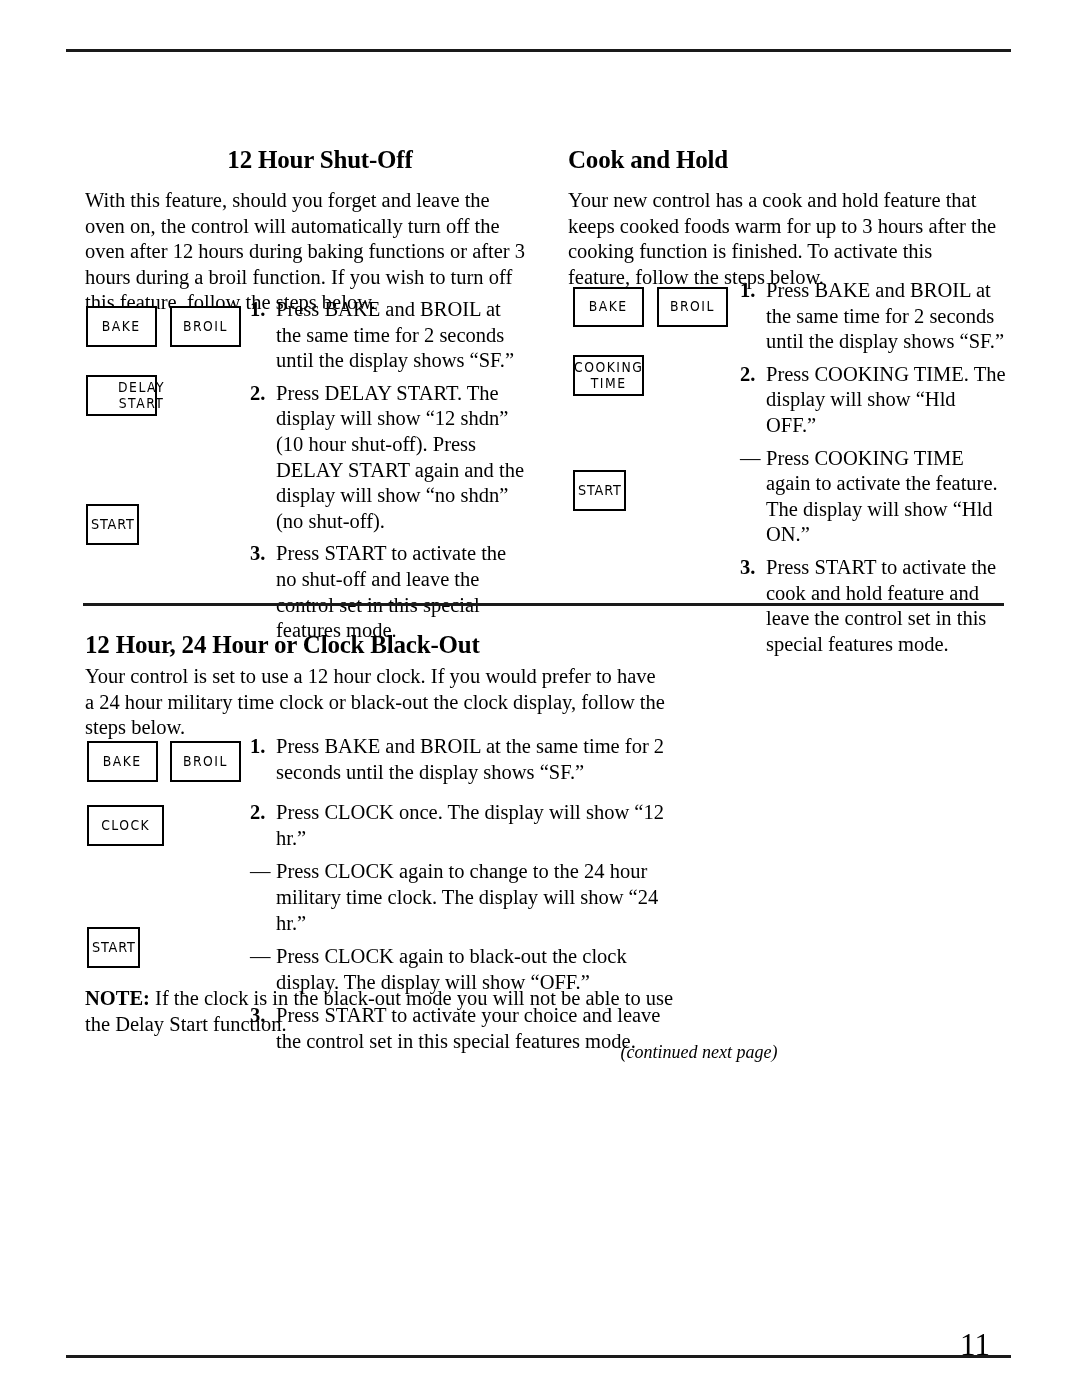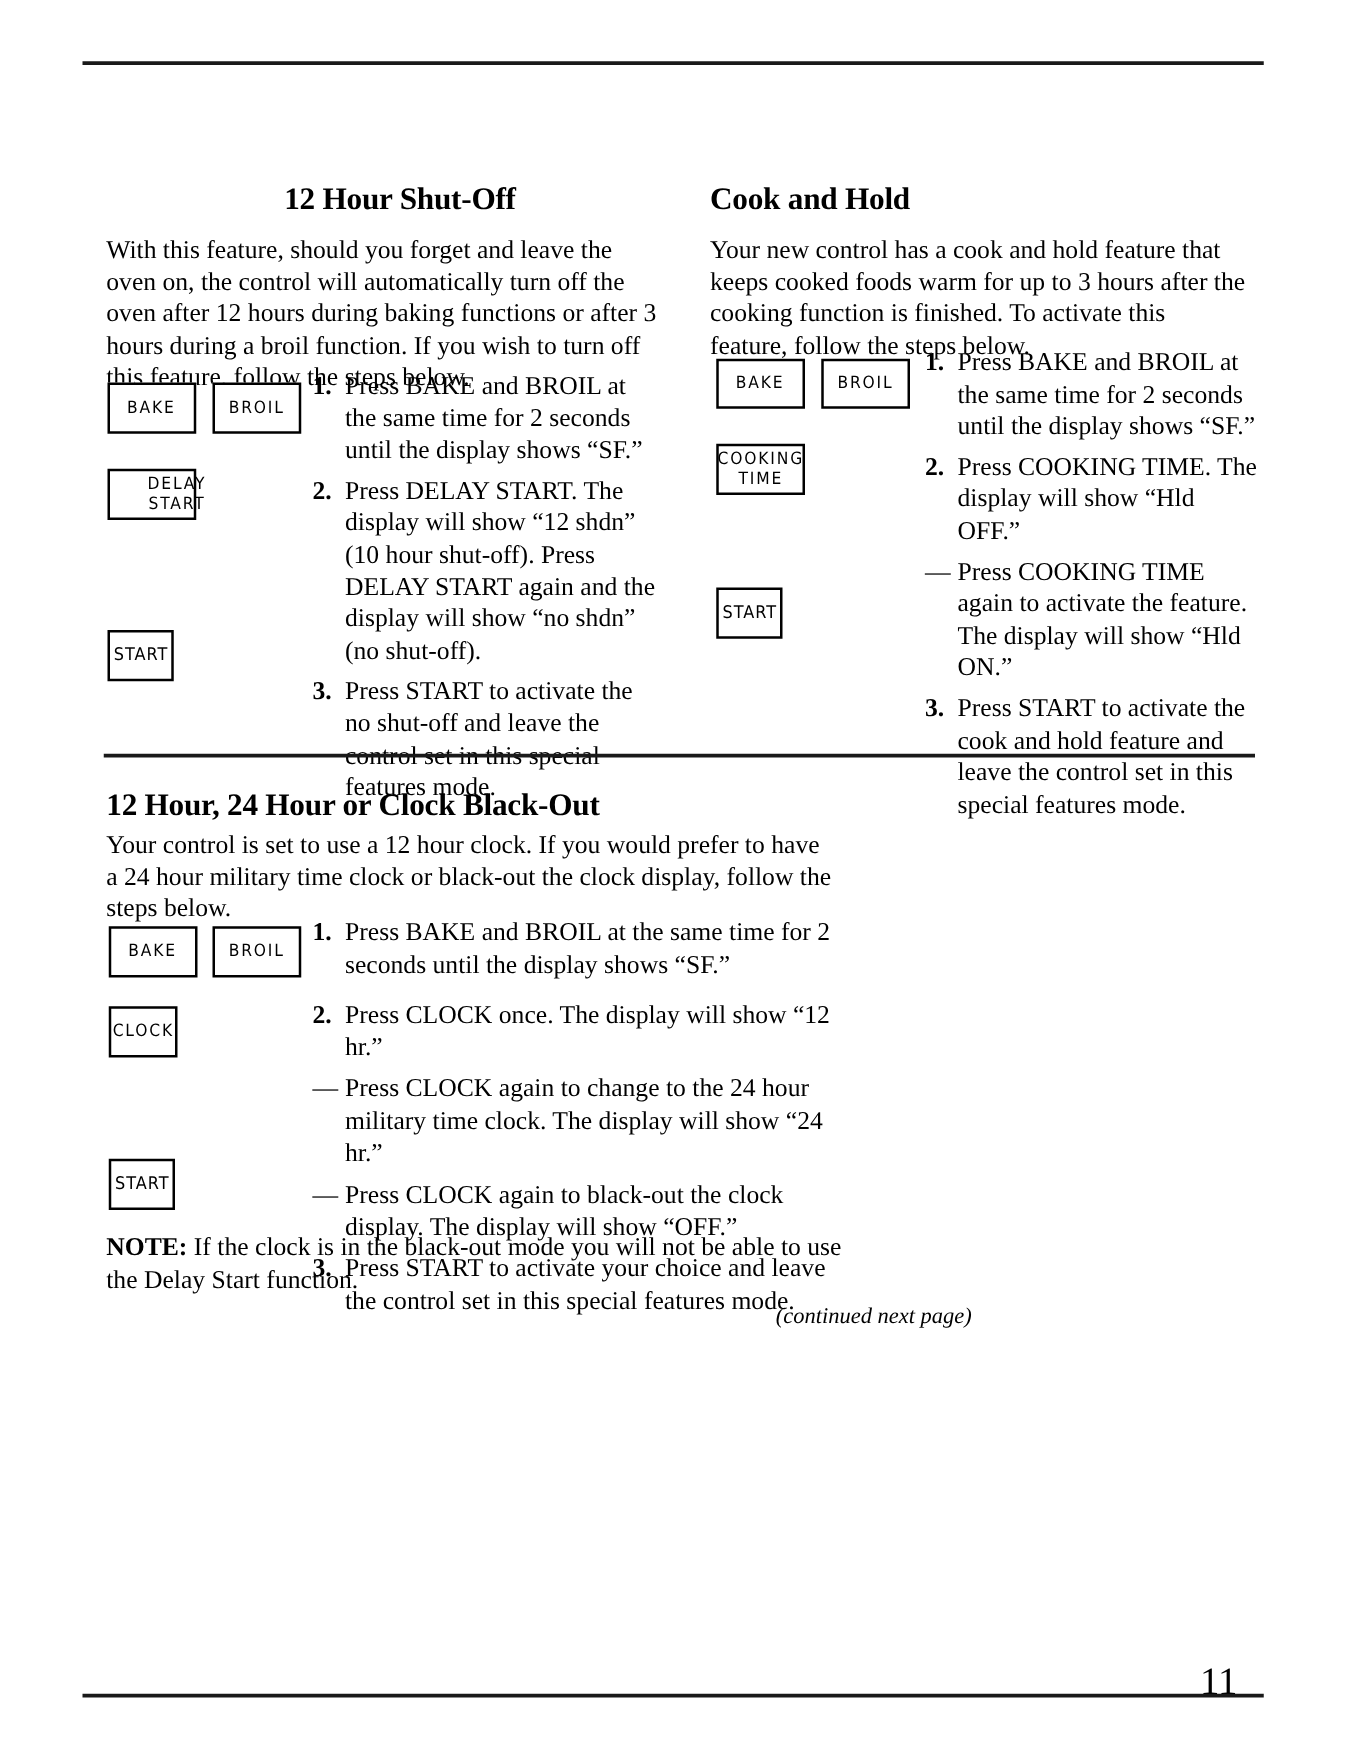--- a/index.html
+++ b/index.html
@@ -202,21 +202,21 @@
   <div class="heading" style="left:85px; top:630px; width:900px;">12 Hour, 24 Hour or Clock Black-Out</div>
 
   <div class="para" style="left:85px; top:664px; width:580px;">Your control is set to use a 12 hour clock. If you would prefer to have a 24 hour military time clock or black-out the clock display, follow the steps below.</div>
 
   <div class="btn" style="left:87px; top:741px; width:71px; height:41px;">
     <span>BAKE</span>
   </div>
   <div class="btn" style="left:170px; top:741px; width:71px; height:41px;">
     <span>BROIL</span>
   </div>
-  <div class="btn" style="left:87px; top:805px; width:55px; height:41px;">
+  <div class="btn" style="left:87px; top:805px; width:77px; height:41px;">
     <span>CLOCK</span>
   </div>
   <div class="btn tight" style="left:87px; top:927px; width:53px; height:41px;">
     <span>START</span>
   </div>
 
   <div class="steps" style="left:250px; top:734px; width:430px;">
     <div class="step" style="margin-bottom:15px;">
       <span class="marker">1.</span>
       <span>Press BAKE and BROIL at the same time for 2 seconds until the display shows “SF.”</span>

